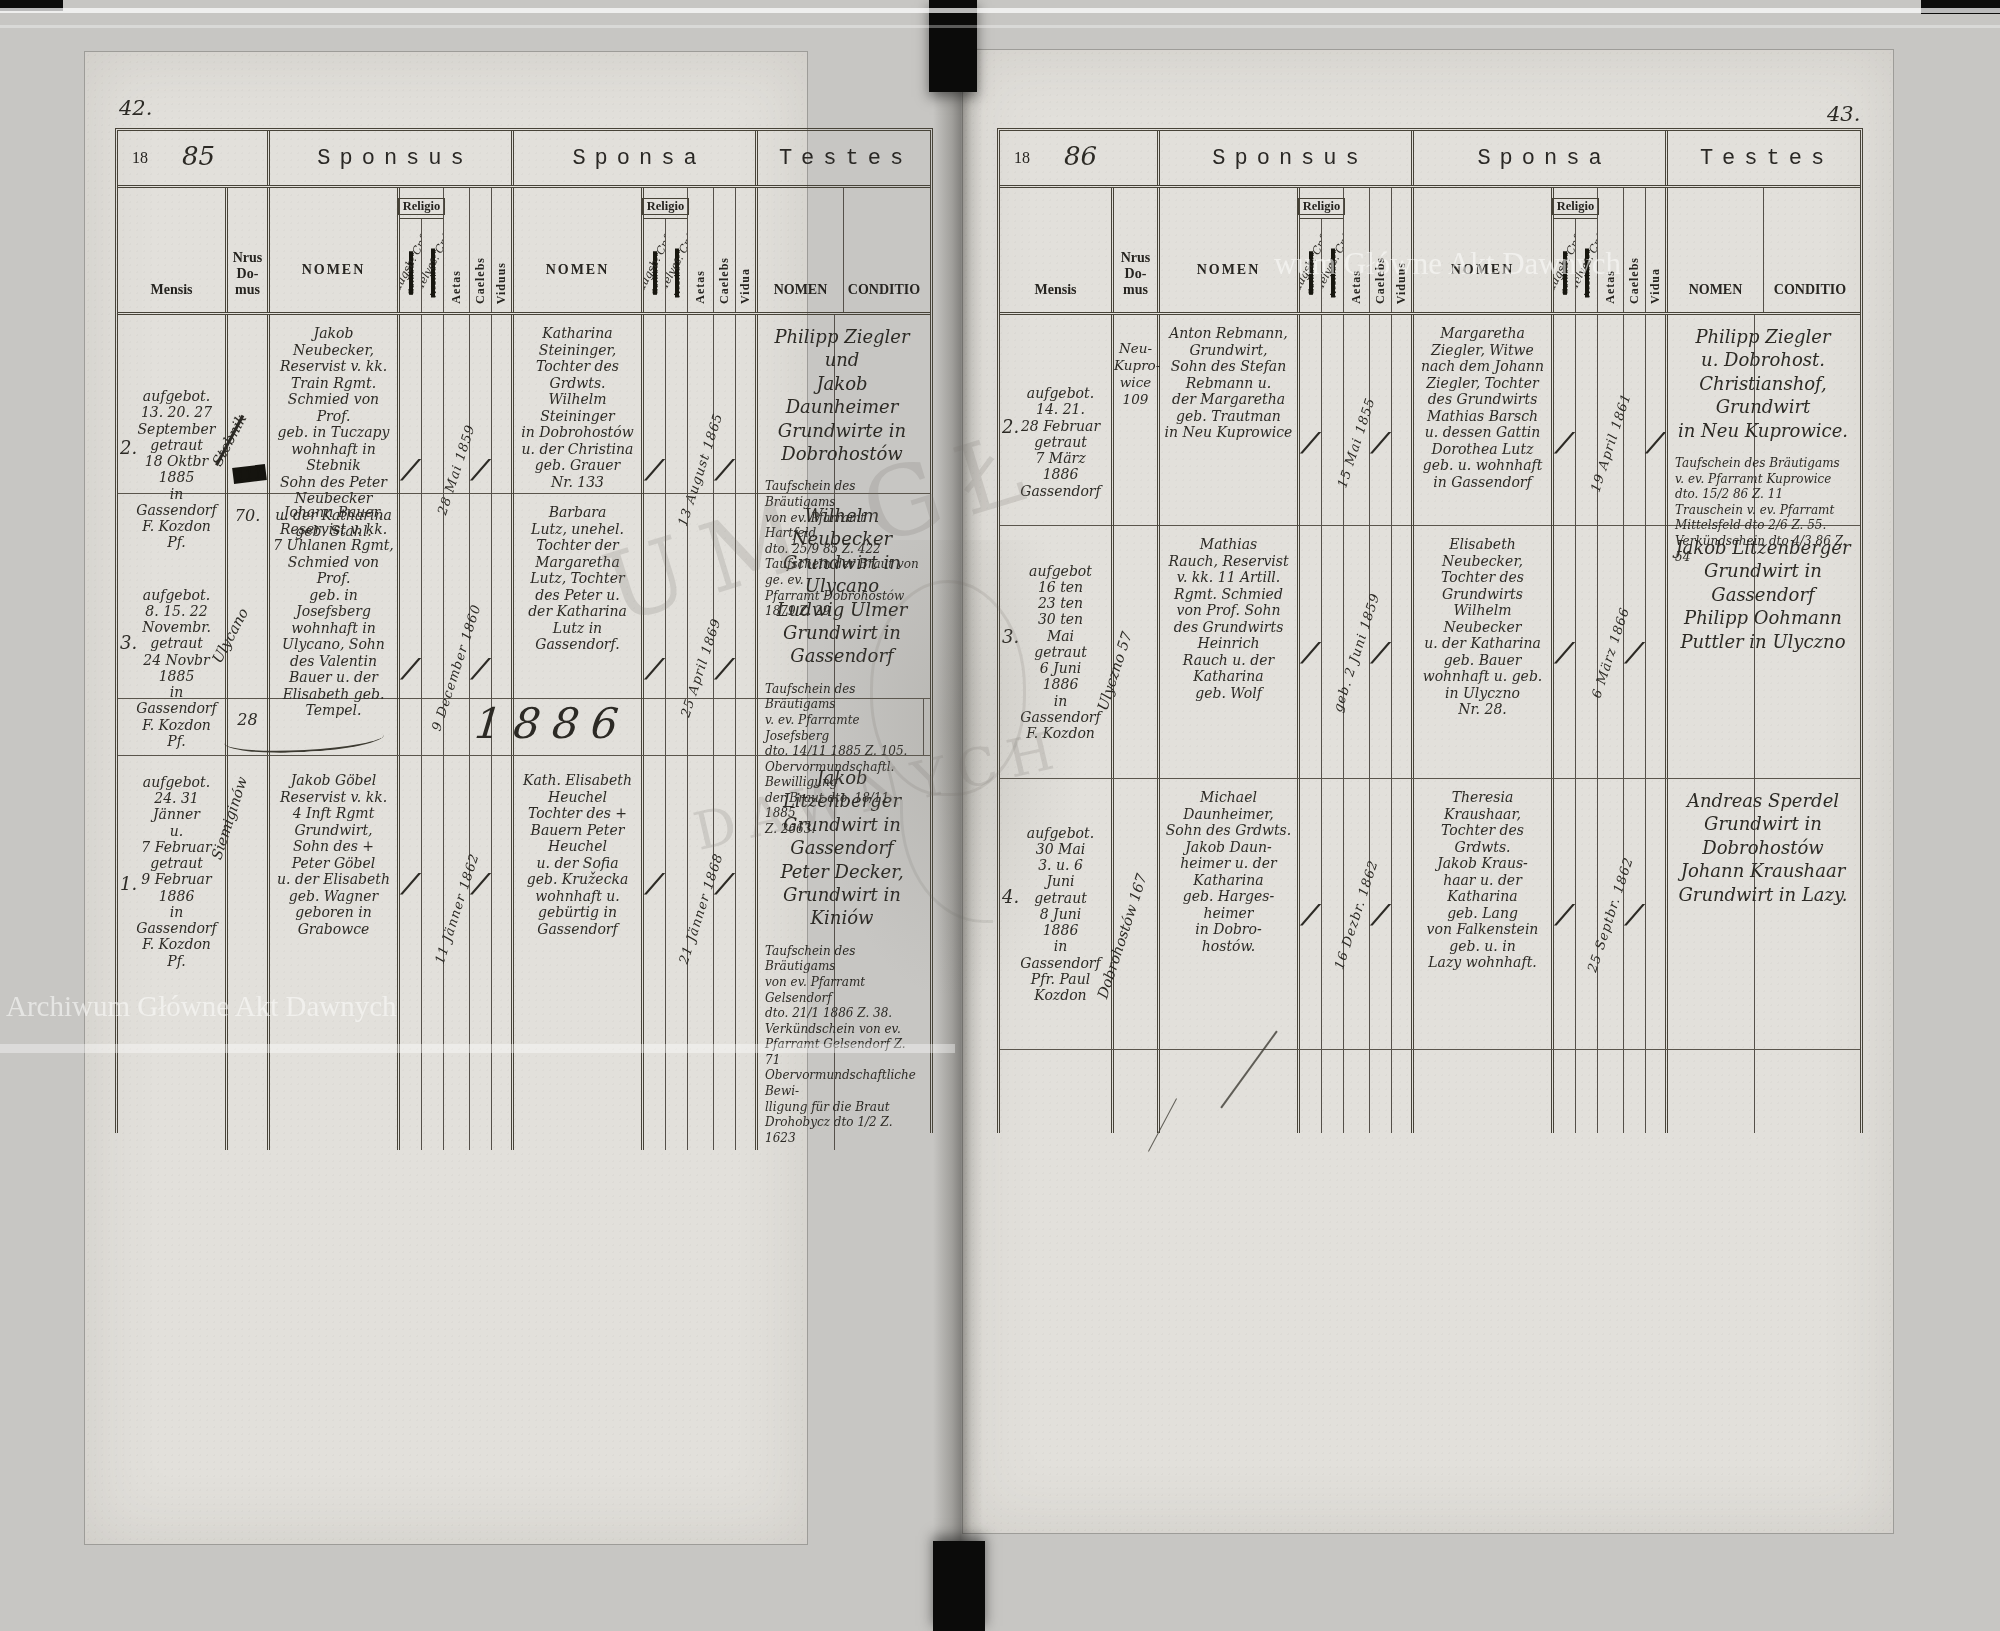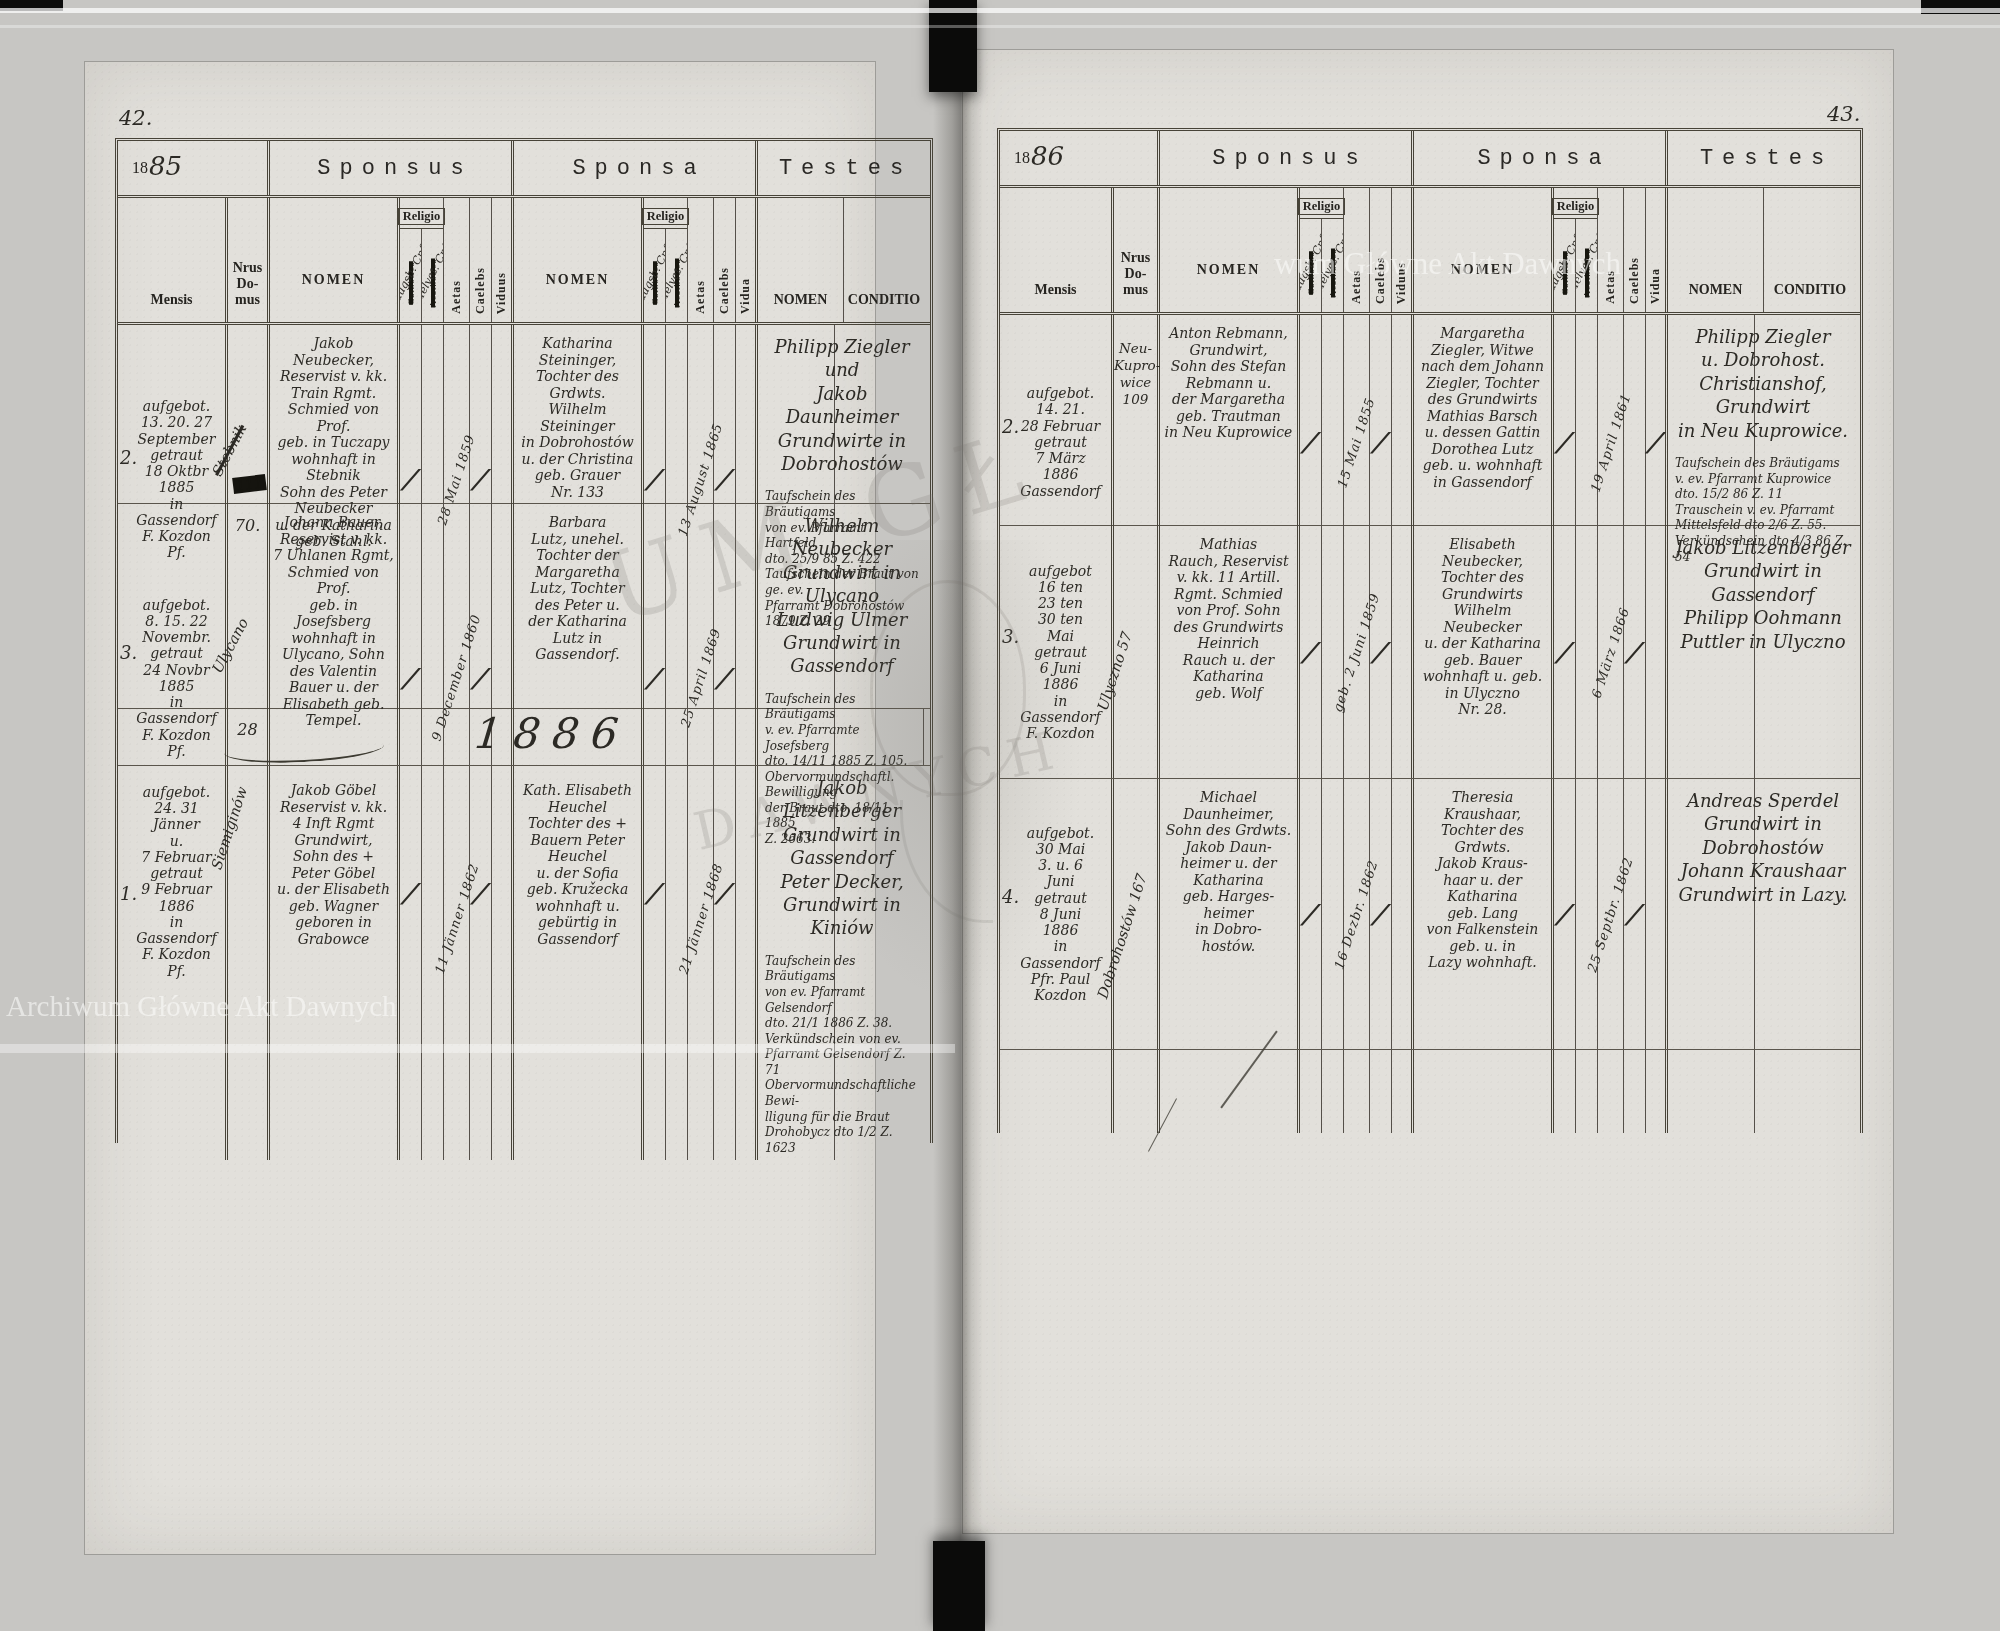--- a/index.html
+++ b/index.html
@@ -17,21 +17,21 @@
             box-shadow:0 5px 12px rgba(20,20,20,.55);z-index:8;}
   .bind-bottom{position:absolute;left:933px;top:1541px;width:52px;height:90px;background:#0b0b0a;
             box-shadow:0 -5px 12px rgba(20,20,20,.55);z-index:8;}
   .seam{position:absolute;left:933px;top:48px;width:50px;height:1496px;z-index:4;pointer-events:none;
         background:linear-gradient(90deg,rgba(60,58,52,0) 0%,rgba(60,58,52,.28) 38%,
         rgba(40,38,34,.42) 55%,rgba(60,58,52,.12) 78%,rgba(60,58,52,0) 100%);}
   
   .page{position:absolute;background:#e2e0db;z-index:1;
         background-image:radial-gradient(rgba(0,0,0,.022) 1px,transparent 1px);background-size:7px 7px;
         box-shadow:0 0 0 1px rgba(80,78,72,.35), inset 0 0 70px rgba(95,90,78,.16);}
-  .page.left{left:85px;top:62px;width:790px;height:1492px;}
+  .page.left{left:85px;top:52px;width:722px;height:1492px;}
   .page.right{left:963px;top:50px;width:930px;height:1483px;}
   .page-num{position:absolute;font-family:"DejaVu Serif",serif;font-style:italic;
             font-size:21px;color:#2e2c28;}
   .pn-left{left:34px;top:44px;}
   .pn-right{left:864px;top:52px;}
   
   .register-table{--ln:#474338;position:absolute;border:3px double var(--ln);border-bottom:none;}
   .t-left{left:30px;top:76px;width:812px;}
   .t-right{left:34px;top:78px;width:860px;}
   .row{display:grid;position:relative;border-bottom:1px solid #5a554c;}
@@ -41,21 +41,21 @@
   .row.subhead{height:124px;border-bottom:3px double var(--ln);}
   .row.last{border-bottom:none;}
   .c{border-right:1px solid #55504a;position:relative;min-width:0;}
   .c.dr{border-right:3px double var(--ln);}
   .c:last-child{border-right:none;}
   .sp2{grid-column:span 2;}
   .sp6{grid-column:span 6;}
   .center{display:flex;align-items:center;justify-content:center;font-family:Liberation Mono, monospace;}
   
   .sec{font-size:22px;letter-spacing:9px;padding-left:9px;color:#2a2825;}
-  .year-cell{display:flex;align-items:center;padding-left:14px;}
+  .year-cell{display:flex;align-items:center;padding-left:14px;gap:33px;}
   .yp{font-size:16px;}
   .yh{font-family:"DejaVu Serif",serif;font-style:italic;font-size:26px;margin-top:-5px;margin-left:1px;}
   .lbl{font-weight:bold;font-size:14px;}
   .bottom{display:flex;align-items:flex-end;justify-content:center;padding-bottom:14px;text-align:center;}
   .midlow{display:flex;align-items:flex-end;justify-content:center;padding-bottom:34px;letter-spacing:2px;}
   .pre{white-space:pre-line;}
   .vlabel{display:flex;align-items:flex-end;justify-content:center;padding-bottom:8px;}
   .vlabel span{writing-mode:vertical-rl;transform:rotate(180deg);font-weight:bold;font-size:12px;letter-spacing:1px;}
   .relbox{display:flex;flex-direction:column;padding-top:10px;}
   .rel-title{align-self:center;border:1px solid var(--ln);font-size:12.5px;font-weight:bold;padding:0 4px;}

